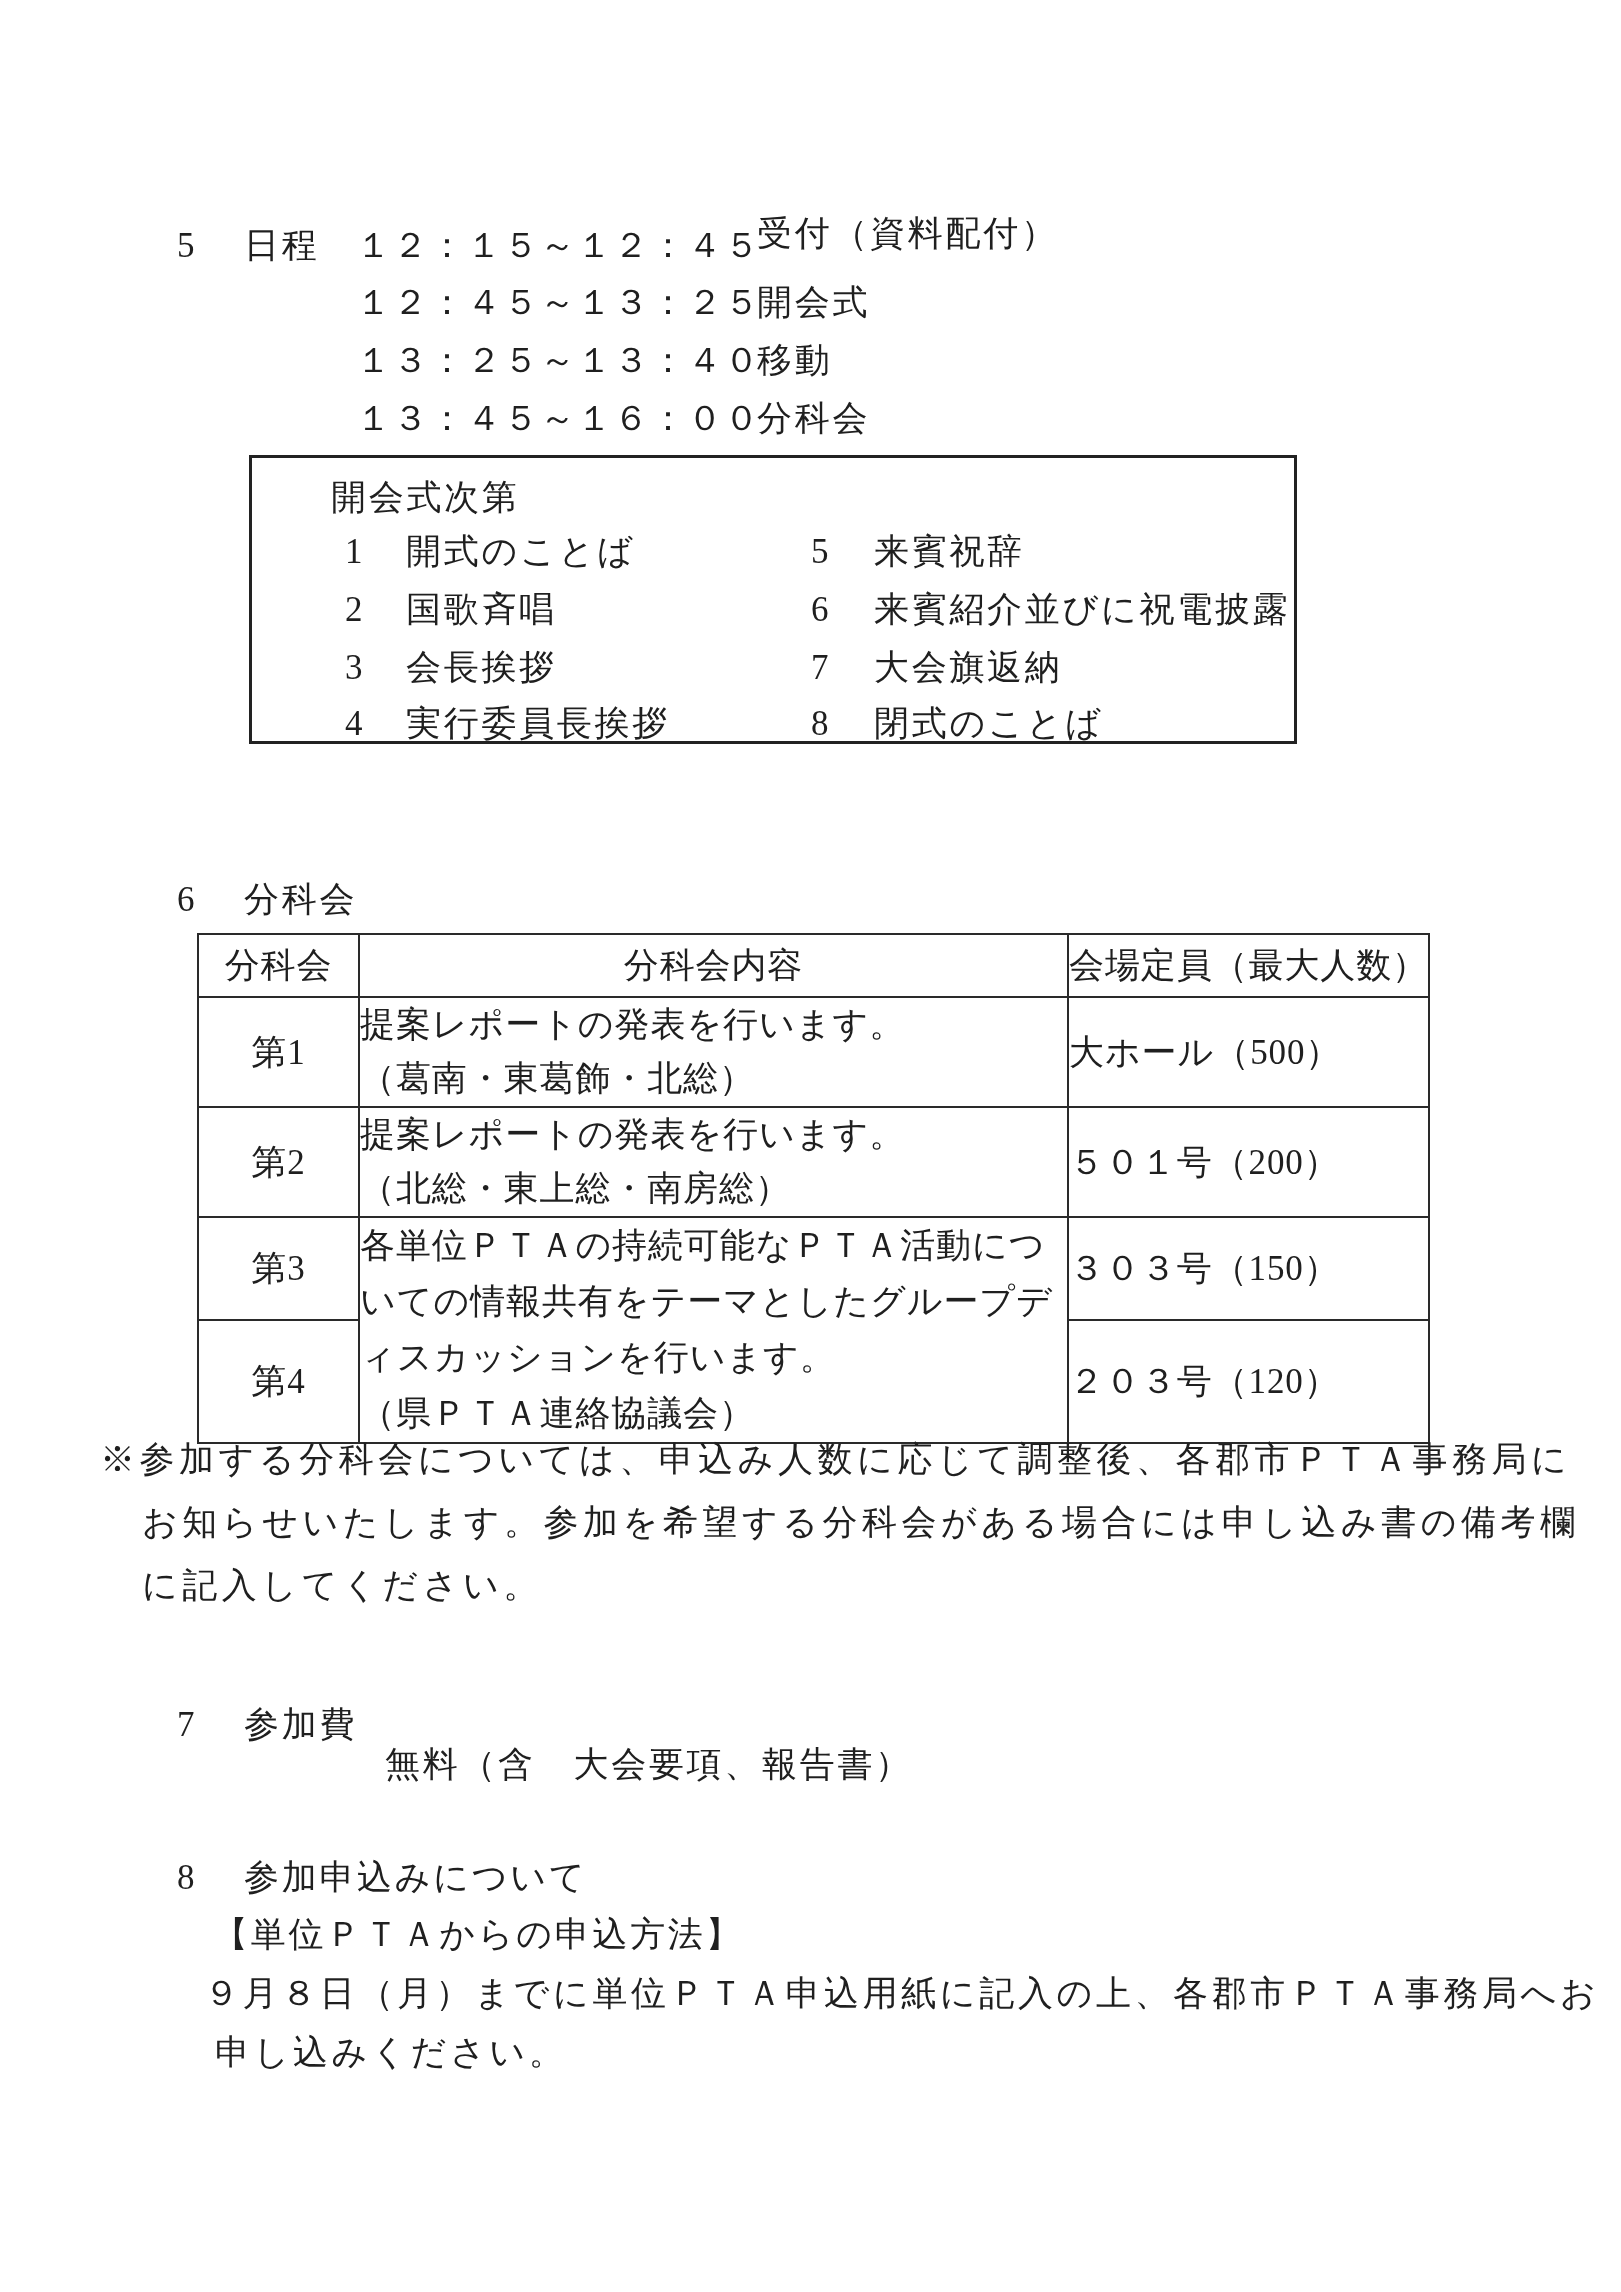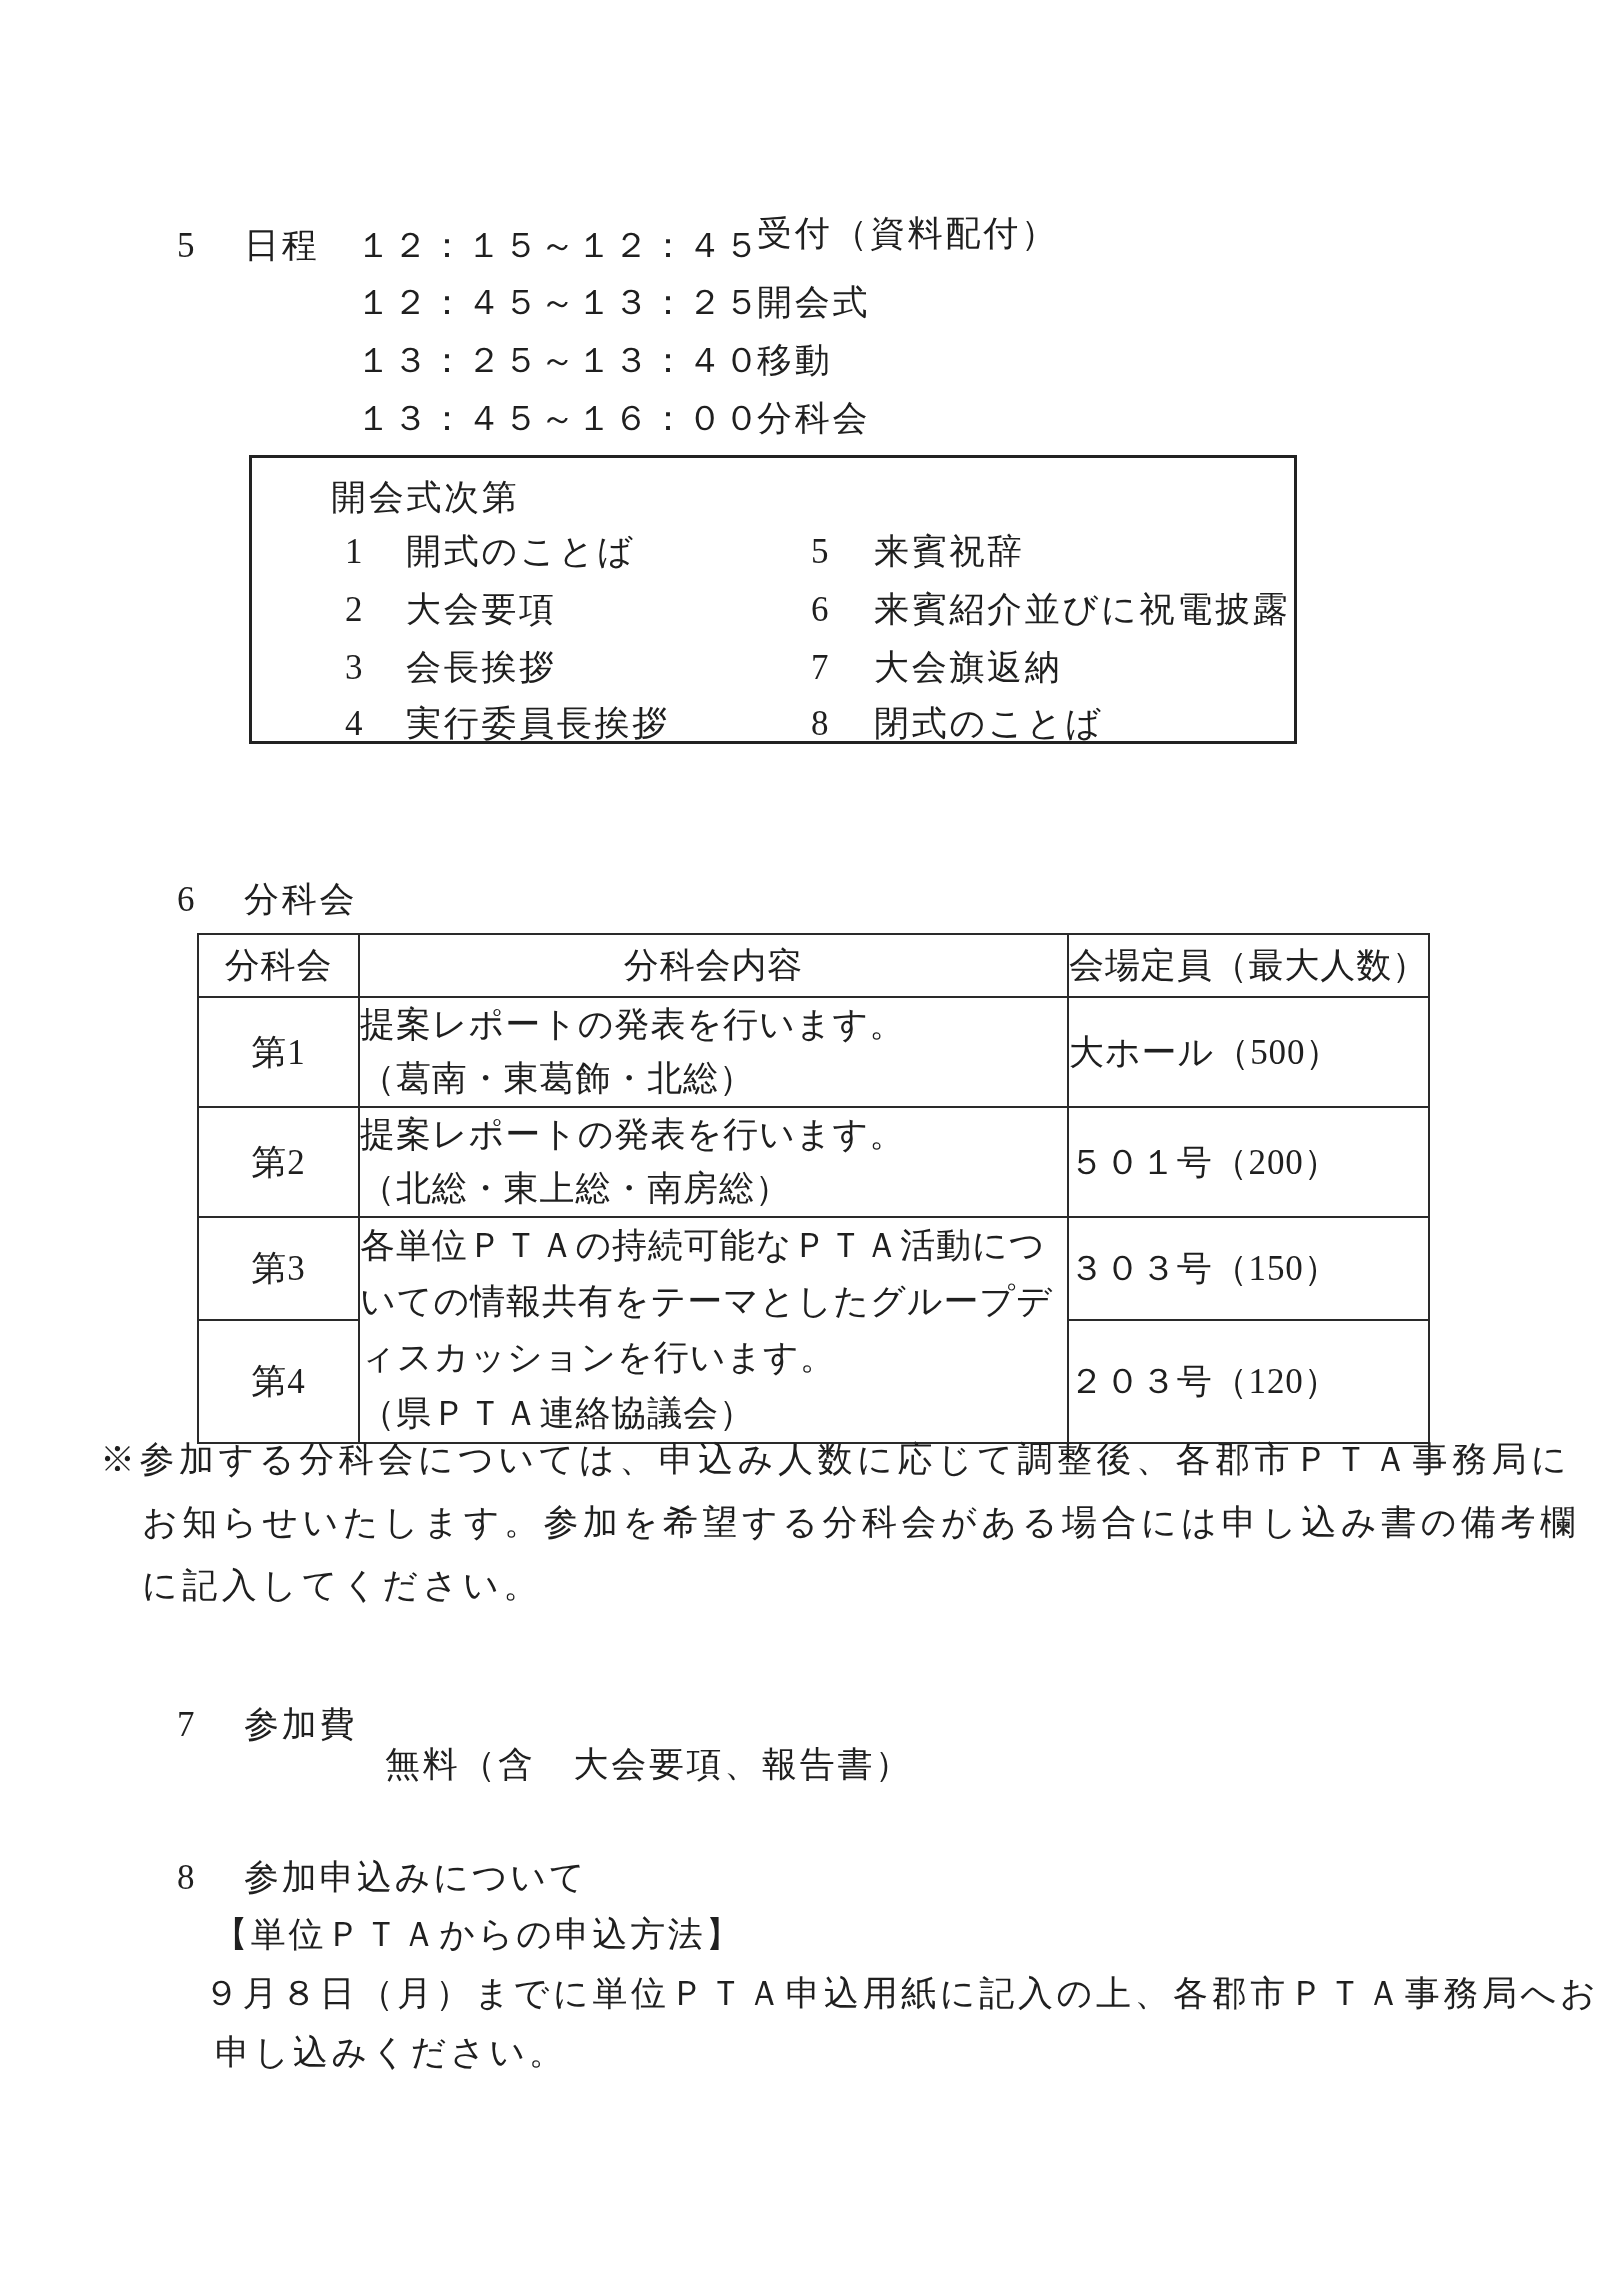--- a/index.html
+++ b/index.html
@@ -63,21 +63,21 @@
 
   <div class="abs jp time" style="left:356px; top:397px;">１３：４５～１６：００</div>
   <div class="abs jp" style="left:757px; top:397px;">分科会</div>
 
   <div class="abs ceremony-box" style="left:249px; top:455px; width:1042px; height:283px;">
     <div class="abs jp" style="left:79px; top:18px;">開会式次第</div>
 
     <div class="abs jp" style="left:93px; top:72px;">1</div>
     <div class="abs jp" style="left:154px; top:72px;">開式のことば</div>
     <div class="abs jp" style="left:93px; top:130px;">2</div>
-    <div class="abs jp" style="left:154px; top:130px;">大会要項</div>
+    <div class="abs jp" style="left:154px; top:130px;">国歌斉唱</div>
     <div class="abs jp" style="left:93px; top:188px;">3</div>
     <div class="abs jp" style="left:154px; top:188px;">会長挨拶</div>
     <div class="abs jp" style="left:93px; top:244px;">4</div>
     <div class="abs jp" style="left:154px; top:244px;text-align:right;">実行委員長挨拶</div>
 
     <div class="abs jp" style="left:559px; top:72px;">5</div>
     <div class="abs jp" style="left:622px; top:72px;">来賓祝辞</div>
     <div class="abs jp" style="left:559px; top:130px;">6</div>
     <div class="abs jp" style="left:622px; top:130px;">来賓紹介並びに祝電披露</div>
     <div class="abs jp" style="left:559px; top:188px;">7</div>

